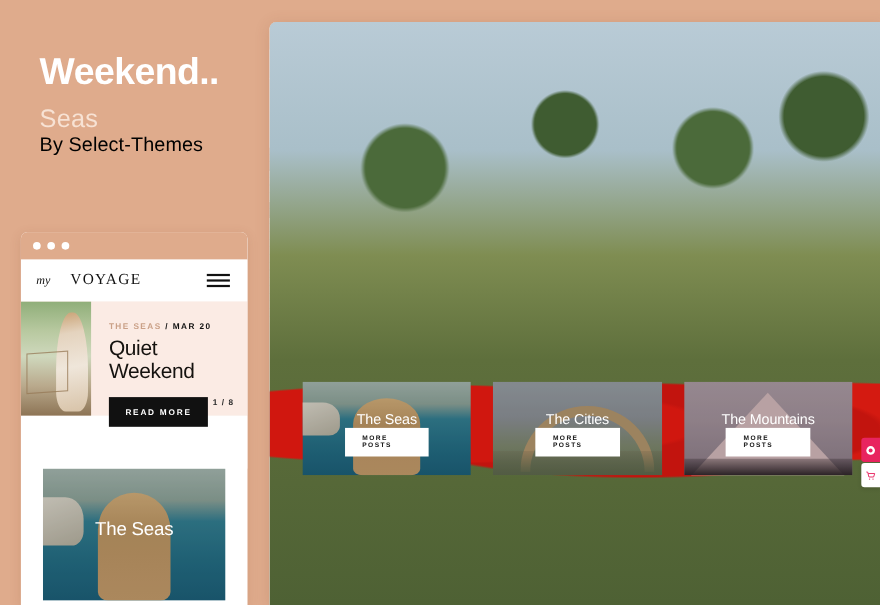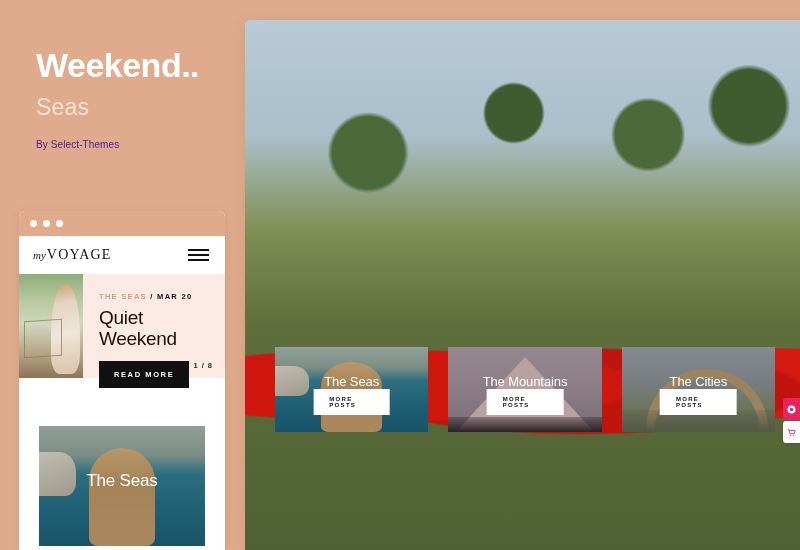--- a/index.html
+++ b/index.html
@@ -26,23 +26,22 @@
     white-space: nowrap;
   }
   .promo-sub {
     font-size: 23px;
     font-weight: 300;
     color: #f7e2d4;
     margin-top: 10px;
     letter-spacing: 0.2px;
   }
   .promo-by {
-    font-size: 10px;
-    color: #4c1d95;
-    margin-top: 18px;
+    font-size: 18px;
+    color: #000000;
     letter-spacing: 0.1px;
   }
 
   
   .mobile {
     position: absolute;
     left: 19px; top: 211px;
     width: 206px; height: 339px;
     background: #ffffff;
     border-radius: 6px 6px 0 0;
@@ -70,21 +69,21 @@
     font-family: "Liberation Serif", serif;
     font-size: 14px;
     letter-spacing: 1.2px;
     color: #111;
     white-space: nowrap;
   }
   .logo .my {
     font-style: italic;
     font-size: 11px;
     letter-spacing: 0;
-    margin-right: 1px;
+    margin-right: 18px;
   }
   .logo-lg { font-size: 15px; letter-spacing: 1.6px; }
   .logo-lg .my { font-size: 11.5px; }
   .burger { display: flex; flex-direction: column; gap: 3px; cursor: pointer; }
   .burger i { display: block; width: 21px; height: 2px; background: #111; }
 
   .m-hero { display: flex; height: 104px; background: #fbebe4; }
   .m-hero-img { width: 64px; flex: none; position: relative; overflow: hidden; }
   .m-hero-txt { flex: 1; padding: 18px 12px 0 16px; position: relative; }
   .cat-line { font-size: 7.5px; letter-spacing: 1.3px; font-weight: bold; color: #111; }
@@ -482,29 +481,29 @@
   </div>
 
   <div class="cards">
     <div class="card">
       <div class="ph ph-seas"></div>
         <div class="shade"></div>
       <div class="card-label">The Seas</div>
       <div class="card-btn">MORE POSTS</div>
     </div>
     <div class="card">
+      <div class="ph ph-city"></div>
+        <div class="shade"></div>
+      <div class="card-label">The Cities</div>
+      <div class="card-btn">MORE POSTS</div>
+    </div>
+    <div class="card">
       <div class="ph ph-mtn"></div>
         <div class="shade"></div>
       <div class="card-label">The Mountains</div>
-      <div class="card-btn">MORE POSTS</div>
-    </div>
-    <div class="card">
-      <div class="ph ph-city"></div>
-        <div class="shade"></div>
-      <div class="card-label">The Cities</div>
       <div class="card-btn">MORE POSTS</div>
     </div>
   </div>
 
   <div class="newsletter">
     <div class="nl-left">
       <div class="nl-h">Sign up for Newsletter</div>
       <div class="nl-p">Lorem ipsum dolor sit amet, nos eam summo laurdem</div>
     </div>
     <div class="nl-form">

